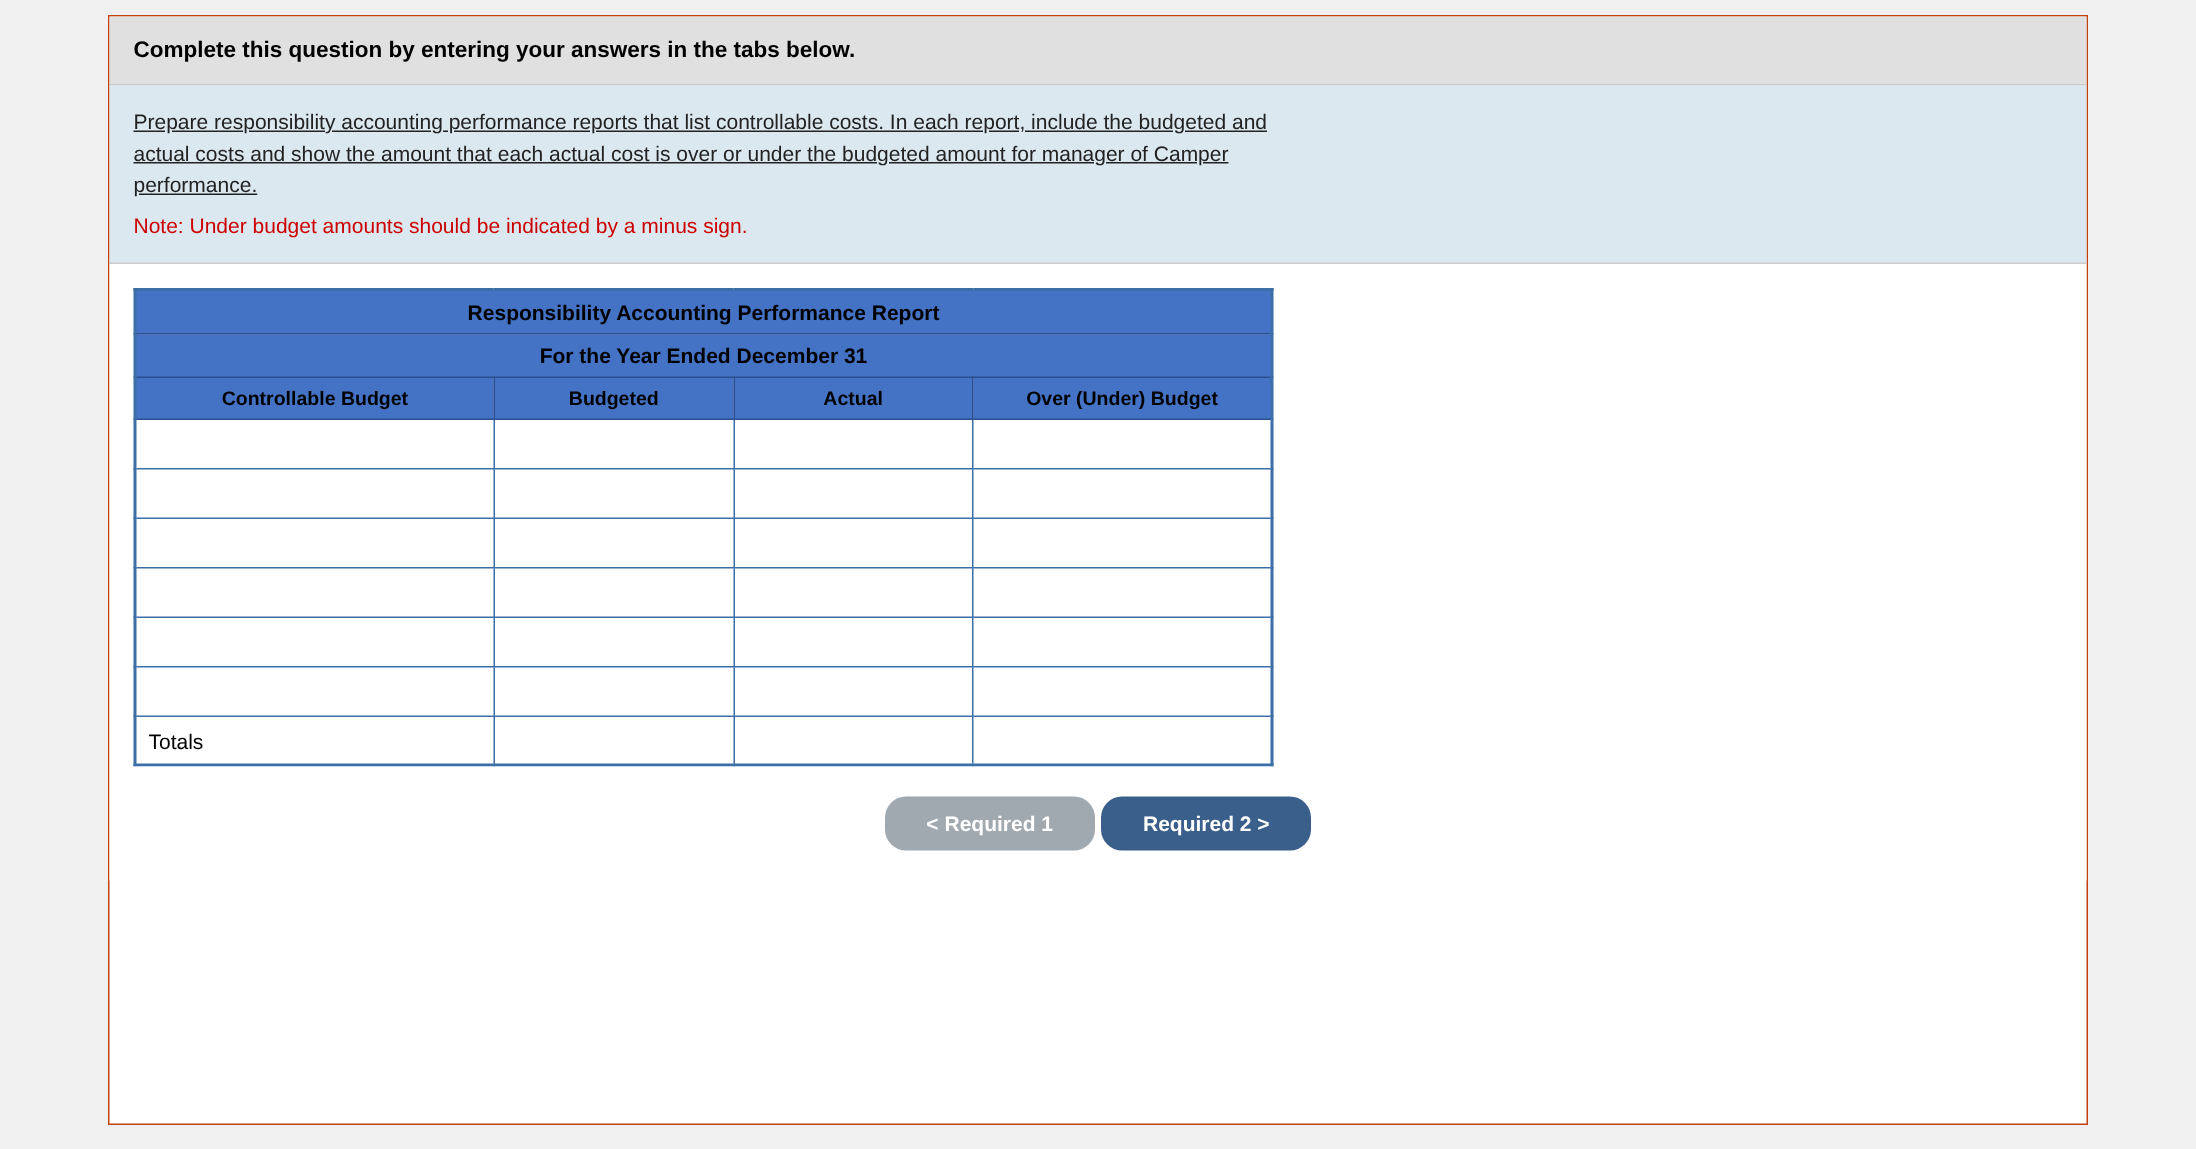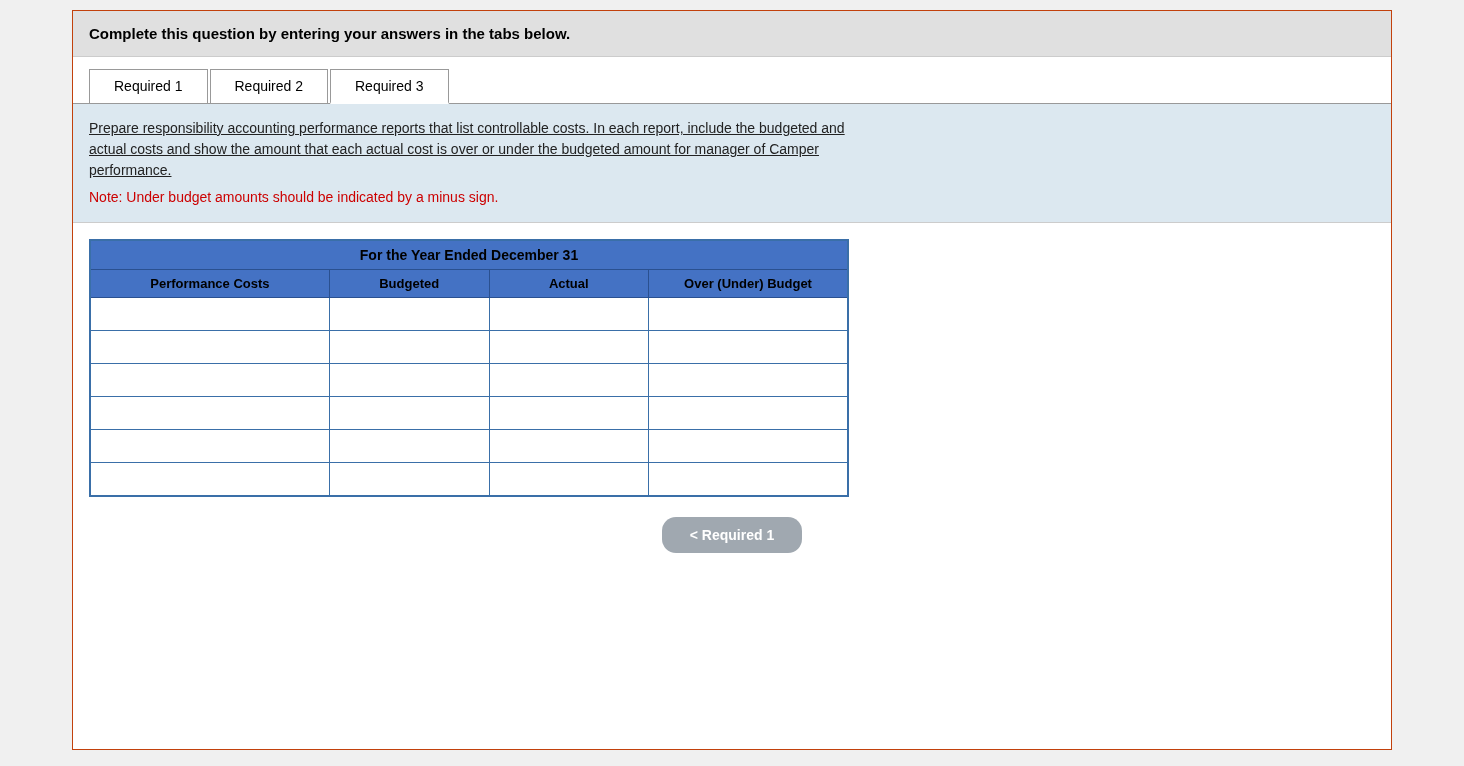--- a/index.html
+++ b/index.html
@@ -160,51 +160,43 @@
   </style>
 </head>
 <body>
 
 <div class="outer-container">
 
   <div class="header-bar">
     <span>Complete this question by entering your answers in the tabs below.</span>
   </div>
 
-  <div class="tabs-area">
-    <div class="tab">
-      <span>Required 1</span>
-    </div>
-    <div class="tab">
-      <span>Required 2</span>
-    </div>
-    <div class="tab active">
-      <span>Required 3</span>
-    </div>
-  </div>
 
   <div class="content-area">
     <p class="instruction-text">
       <span>Prepare responsibility accounting performance reports that list controllable costs. In each report, include the budgeted and</span><br>
       <span>actual costs and show the amount that each actual cost is over or under the budgeted amount for manager of Camper</span><br>
       <span>performance.</span>
     </p>
     <p class="note-text">Note: Under budget amounts should be indicated by a minus sign.</p>
   </div>
 
   <div class="table-section">
     <table class="report-table">
 
       <tbody>
+          <tr class="header-row">
+        <td colspan="4">Responsibility Accounting Performance Report</td>
+      </tr>
       <tr class="header-row">
         <td colspan="4">For the Year Ended December 31</td>
       </tr>
 
       <tr class="col-header-row">
-        <td class="col-controllable">Performance Costs</td>
+        <td class="col-controllable">Controllable Budget</td>
         <td class="col-budgeted">Budgeted</td>
         <td class="col-actual">Actual</td>
         <td class="col-over-under">Over (Under) Budget</td>
       </tr>
 
       <tr class="data-row">
         <td class="label-cell col-controllable">
               <input type="text" style="">
             </td>
         <td class="col-budgeted">
@@ -281,23 +273,32 @@
               <input type="text" style="">
             </td>
         <td class="col-actual">
               <input type="text" style="">
             </td>
         <td class="col-over-under">
               <input type="text" style="">
             </td>
       </tr>
 
+      <tr class="totals-row">
+        <td class="col-controllable">Totals</td>
+        <td class="col-budgeted"><input type="text" class="totals-input" style=""></td>
+        <td class="col-actual"><input type="text" class="totals-input" style=""></td>
+        <td class="col-over-under"><input type="text" class="totals-input" style=""></td>
+      </tr>
     </tbody>
       </table>
   </div>
 
   <div class="navigation-row">
     <button class="nav-btn inactive">
       <span>&lt; Required 1</span>
     </button>
+    <button class="nav-btn active">
+      <span>Required 2 &gt;</span>
+    </button>
   </div>
 
 </div>
 
 </body></html>

